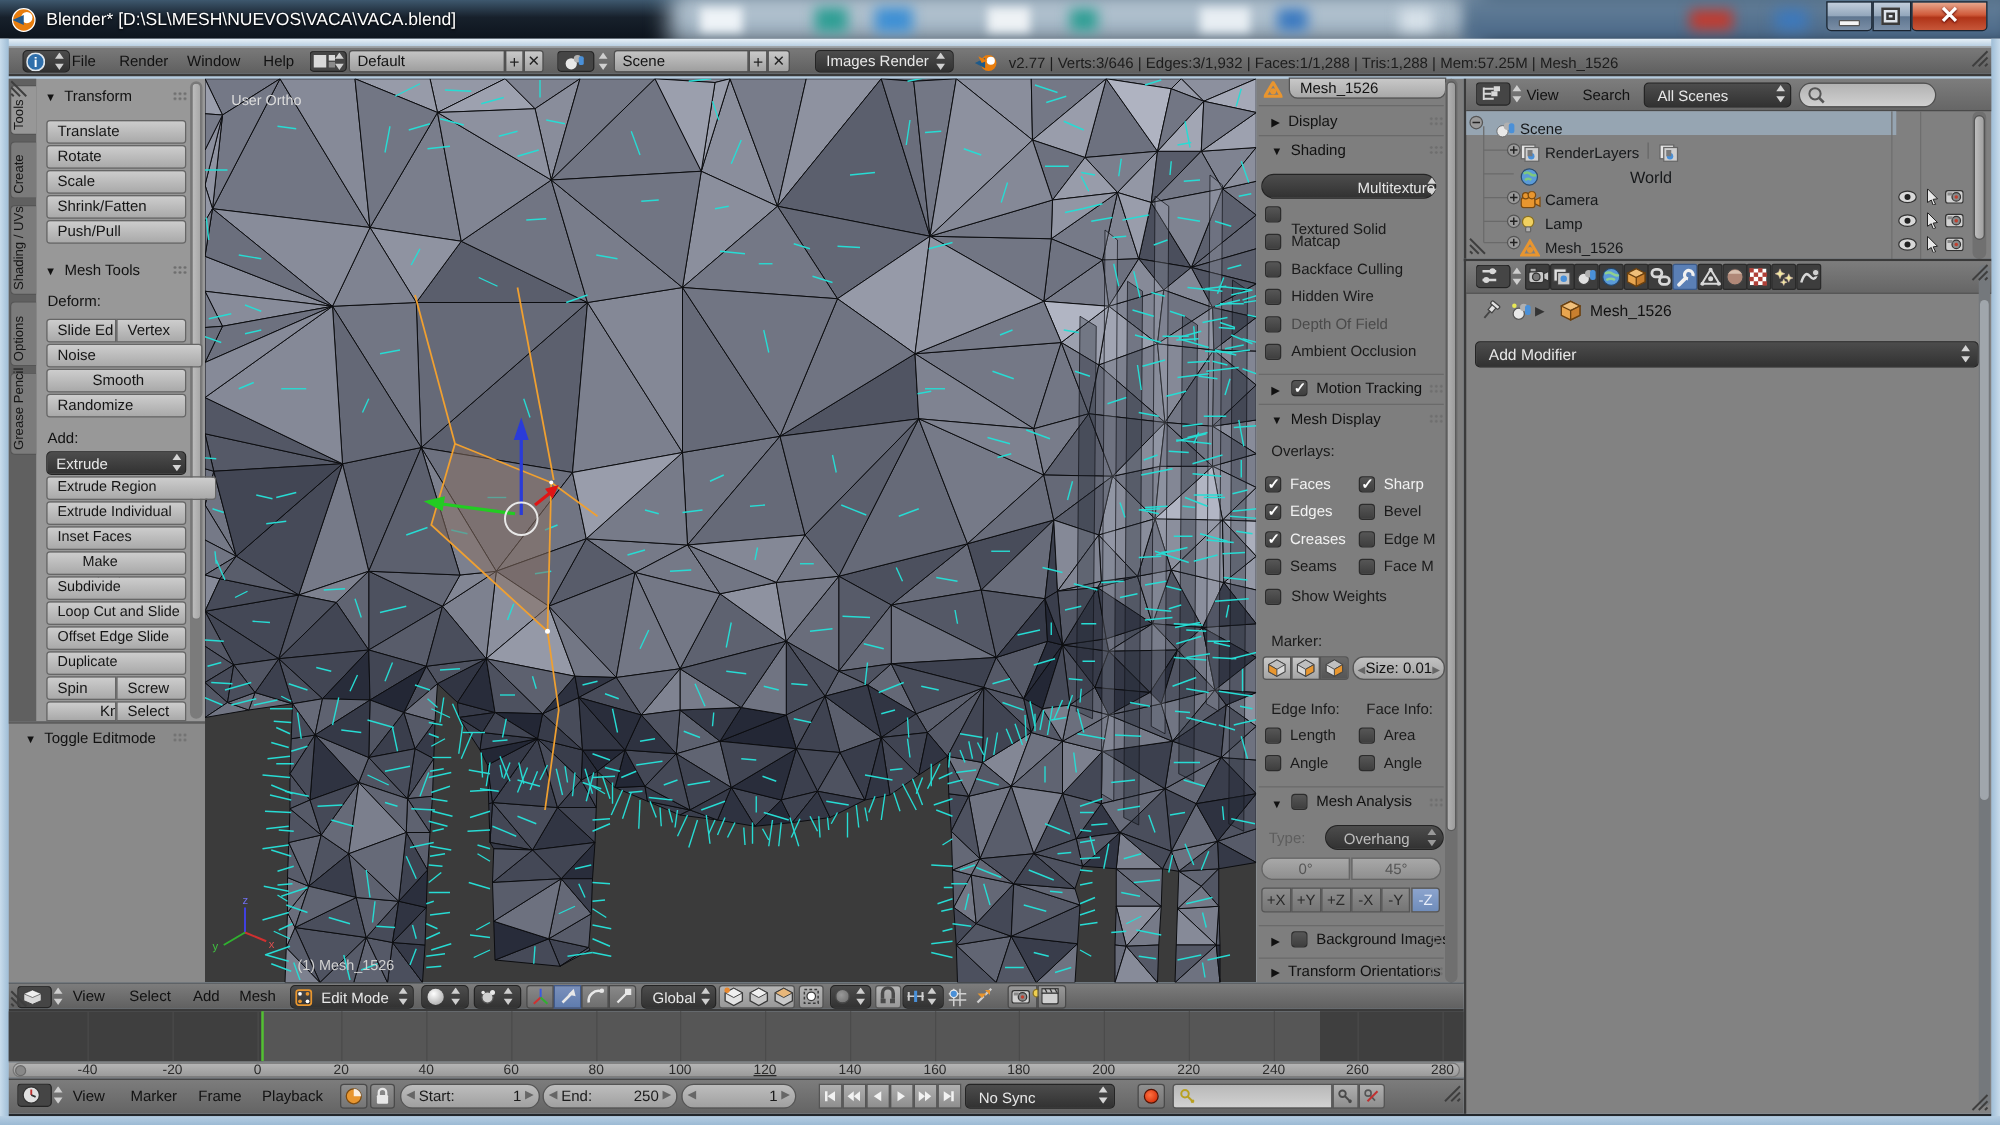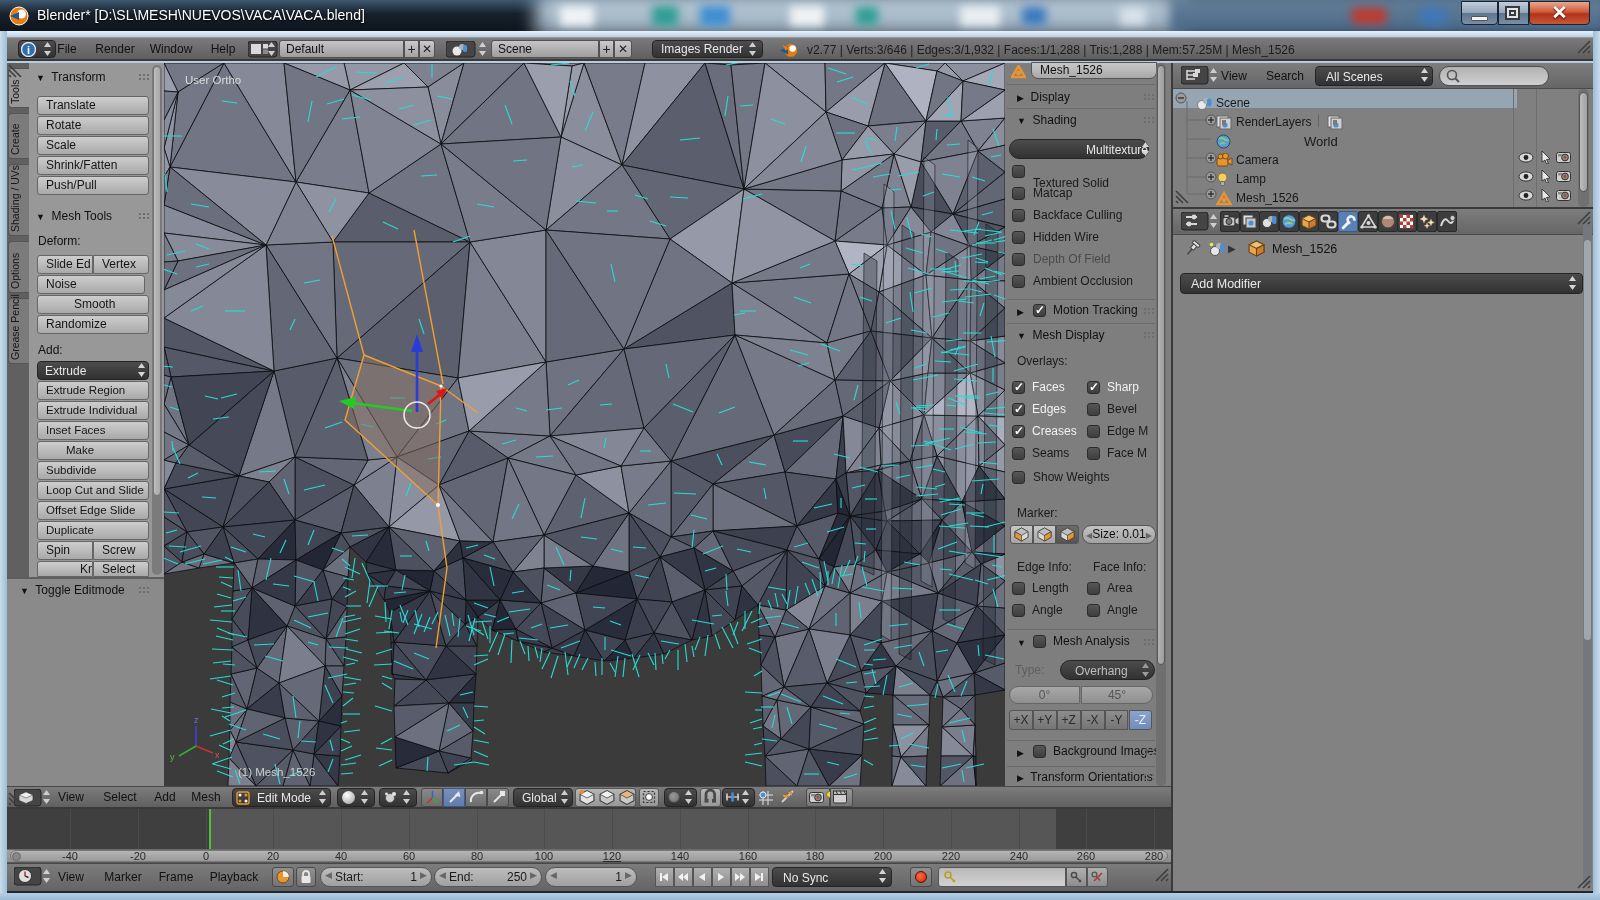--- a/index.html
+++ b/index.html
@@ -1222,30 +1222,30 @@
 <div class="btn" style="left:37px;top:96px;width:112px;height:19px;line-height:17px;">Translate</div>
 <div class="btn" style="left:37px;top:116px;width:112px;height:19px;line-height:17px;">Rotate</div>
 <div class="btn" style="left:37px;top:136px;width:112px;height:19px;line-height:17px;">Scale</div>
 <div class="btn" style="left:37px;top:156px;width:112px;height:19px;line-height:17px;">Shrink/Fatten</div>
 <div class="btn" style="left:37px;top:176px;width:112px;height:19px;line-height:17px;">Push/Pull</div>
 <div class="txt" style="left:36px;top:209px;color:#111;font-size:12px;"><span style="font-size:9px;">▼</span>&nbsp; Mesh Tools</div>
     <div class="grip" style="left:138px;top:212px;width:12px;"></div>
 <div class="txt" style="left:38px;top:234px;color:#111;font-size:12px;">Deform:</div>
 <div class="btn" style="left:37px;top:255px;width:56px;height:19px;line-height:17px;border-radius:3px 0 0 3px;">Slide Ed</div>
 <div class="btn" style="left:93px;top:255px;width:56px;height:19px;line-height:17px;border-radius:0 3px 3px 0;">Vertex</div>
-<div class="btn" style="left:37px;top:275px;width:108px;height:19px;line-height:17px;">Noise</div>
+<div class="btn" style="left:37px;top:275px;width:125px;height:19px;line-height:17px;">Noise</div>
 <div class="btn" style="left:37px;top:295px;width:112px;height:19px;line-height:17px;padding-left:36px;">Smooth Vertex</div>
 <div class="btn" style="left:37px;top:315px;width:112px;height:19px;line-height:17px;">Randomize</div>
 <div class="txt" style="left:38px;top:343px;color:#111;font-size:12px;">Add:</div>
 <div class="ddark" style="left:37px;top:361px;width:112px;height:19px;padding:2px 0 0 7px;">Extrude</div>
 <svg style="position:absolute;left:137px;top:363px" width="9" height="14">
       <polygon points="4.5,0 8,5 1,5" fill="#d5d5d5"></polygon>
       <polygon points="4.5,14 8,9 1,9" fill="#d5d5d5"></polygon>
     </svg>
-<div class="btn" style="left:37px;top:381px;width:112px;height:19px;line-height:17px;font-size:11.5px;">Extrude Region</div>
+<div class="btn" style="left:37px;top:381px;width:136px;height:19px;line-height:17px;font-size:11.5px;">Extrude Region</div>
 <div class="btn" style="left:37px;top:401px;width:112px;height:19px;line-height:17px;font-size:11.5px;">Extrude Individual</div>
 <div class="btn" style="left:37px;top:421px;width:112px;height:19px;line-height:17px;font-size:11.5px;">Inset Faces</div>
 <div class="btn" style="left:37px;top:441px;width:112px;height:19px;line-height:17px;font-size:11.5px;padding-left:28px;">Make Edge/Face</div>
 <div class="btn" style="left:37px;top:461px;width:112px;height:19px;line-height:17px;font-size:11.5px;">Subdivide</div>
 <div class="btn" style="left:37px;top:481px;width:112px;height:19px;line-height:17px;font-size:11.5px;">Loop Cut and Slide</div>
 <div class="btn" style="left:37px;top:501px;width:112px;height:19px;line-height:17px;font-size:11.5px;">Offset Edge Slide</div>
 <div class="btn" style="left:37px;top:521px;width:112px;height:19px;line-height:17px;font-size:11.5px;">Duplicate</div>
 <div class="btn" style="left:37px;top:541px;width:56px;height:19px;line-height:17px;border-radius:3px 0 0 3px;">Spin</div>
 <div class="btn" style="left:93px;top:541px;width:56px;height:19px;line-height:17px;border-radius:0 3px 3px 0;">Screw</div>
 <div class="btn" style="left:37px;top:561px;width:56px;height:16px;line-height:15px;border-radius:3px 0 0 0;overflow:hidden;padding-left:42px;">Knife</div>

